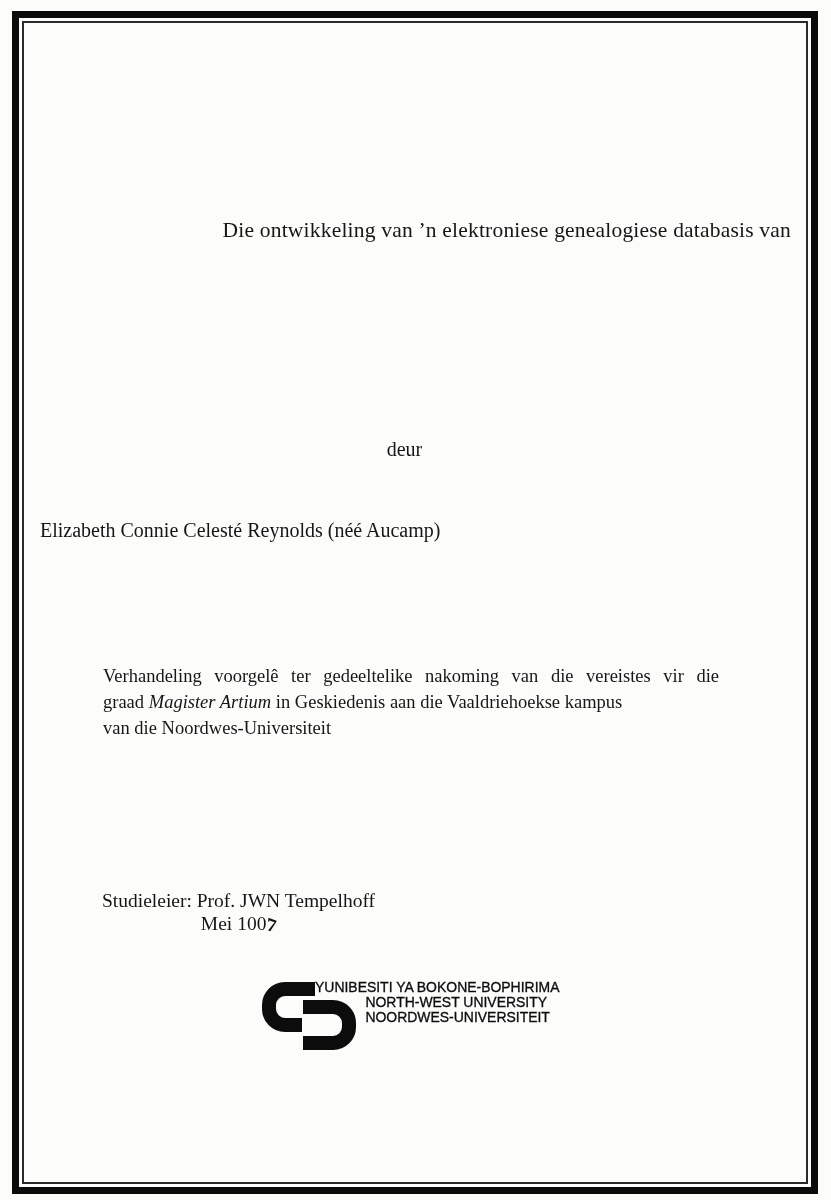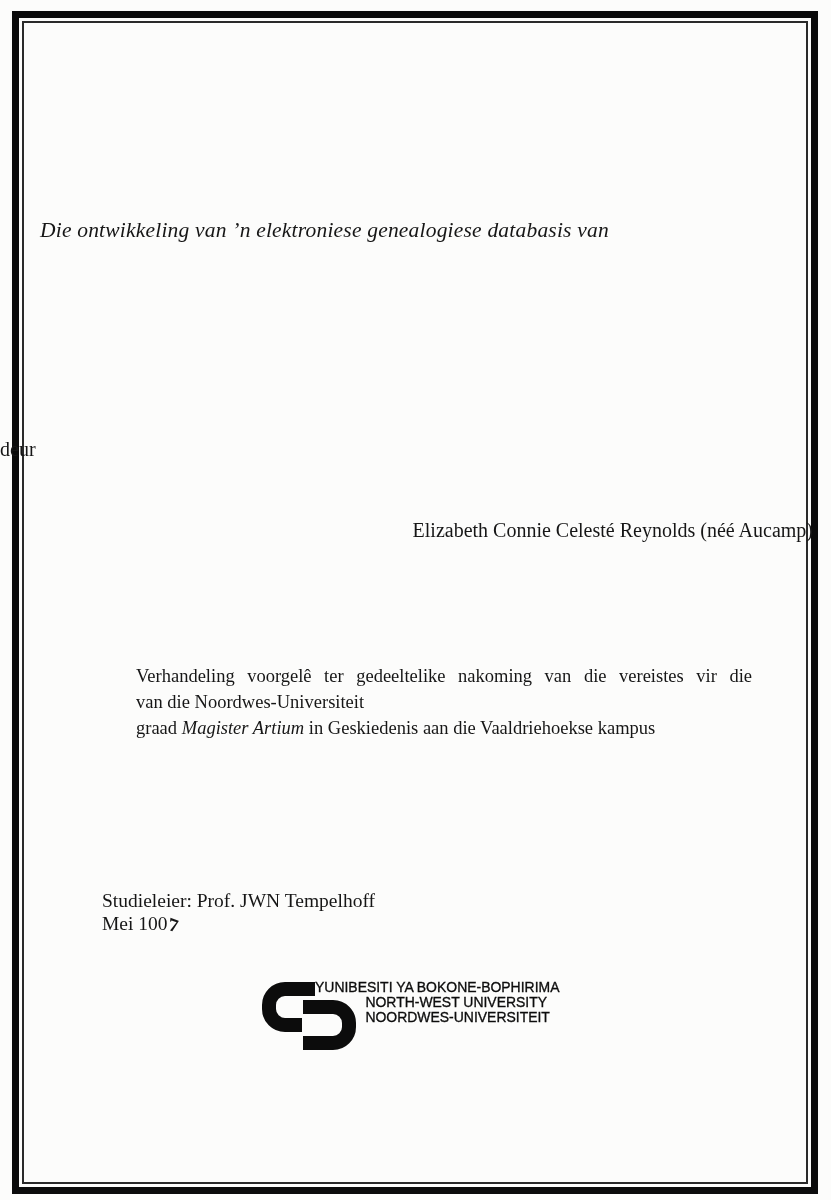--- a/index.html
+++ b/index.html
@@ -26,58 +26,59 @@
   .frame-inner {
     position: absolute;
     left: 22px; top: 21px; right: 23px; bottom: 16px;
     border: 2px solid #2a2a2a;
     pointer-events: none;
   }
   .title {
     position: absolute;
     left: 40px; right: 40px; top: 209px;
     margin: 0;
-    text-align: left;
+    text-align: right;
     font-size: 21.5px;
     font-weight: normal;
     line-height: 42px;
     letter-spacing: 0.2px;
-    font-style: italic;
   }
   .title .tl { display: block; white-space: nowrap; }
   .byline {
     position: absolute;
     left: 0; right: 22px; top: 437px;
+    text-align: center;
     font-size: 20px;
     line-height: 24px;
   }
   .author {
     position: absolute;
     left: 0; right: 18px; top: 518px;
-    text-align: right;
+    text-align: left;
     font-size: 20px;
     line-height: 24px;
+    padding-left: 40px;
   }
   .declaration {
     position: absolute;
     left: 103px; top: 663px;
     width: 616px;
     font-size: 18.5px;
     line-height: 26px;
-    margin-left: 33px;
   }
   .declaration .just {
     text-align: justify;
     text-align-last: justify;
   }
   .supervisor {
     position: absolute;
     left: 102px; top: 890px;
     font-size: 19.5px;
     line-height: 22.5px;
+    text-align: center;
   }
   .odd-seven {
     display: inline-block;
     transform: skewY(20deg) skewX(-6deg);
     transform-origin: 10% 75%;
     font-weight: bold;
   }
   .logo-mark {
     position: absolute;
     left: 261px; top: 981px;
@@ -108,22 +109,22 @@
   <h1 class="title">
     <span class="tl">Die ontwikkeling van ’n elektroniese genealogiese databasis van</span>
   </h1>
 
   <div class="byline">deur</div>
 
   <div class="author">Elizabeth Connie Celesté Reynolds (néé Aucamp)</div>
 
   <div class="declaration">
     <div class="just">Verhandeling voorgelê ter gedeeltelike nakoming van die vereistes vir die</div>
+    <div><span>graad </span><em>Magister Artium</em><span> in Geskiedenis aan die Vaaldriehoekse kampus</span></div>
     <div>van die Noordwes-Universiteit</div>
-    <div><span>graad </span><em>Magister Artium</em><span> in Geskiedenis aan die Vaaldriehoekse kampus</span></div>
   </div>
 
   <div class="supervisor">
     <div>Studieleier: Prof. JWN Tempelhoff</div>
     <div><span>Mei 100</span><span class="odd-seven">7</span></div>
   </div>
 
   <svg class="logo-mark" viewBox="0 0 96 70" aria-hidden="true">
     <path d="M54 8 H24 A16 16 0 0 0 8 24 V28 A16 16 0 0 0 24 44 H41" stroke="#0c0c0c" stroke-width="14" fill="none" stroke-linecap="butt"></path>
     <path d="M42 26 H72 A16 16 0 0 1 88 42 V46 A16 16 0 0 1 72 62 H42" stroke="#0c0c0c" stroke-width="14" fill="none" stroke-linecap="butt"></path>

